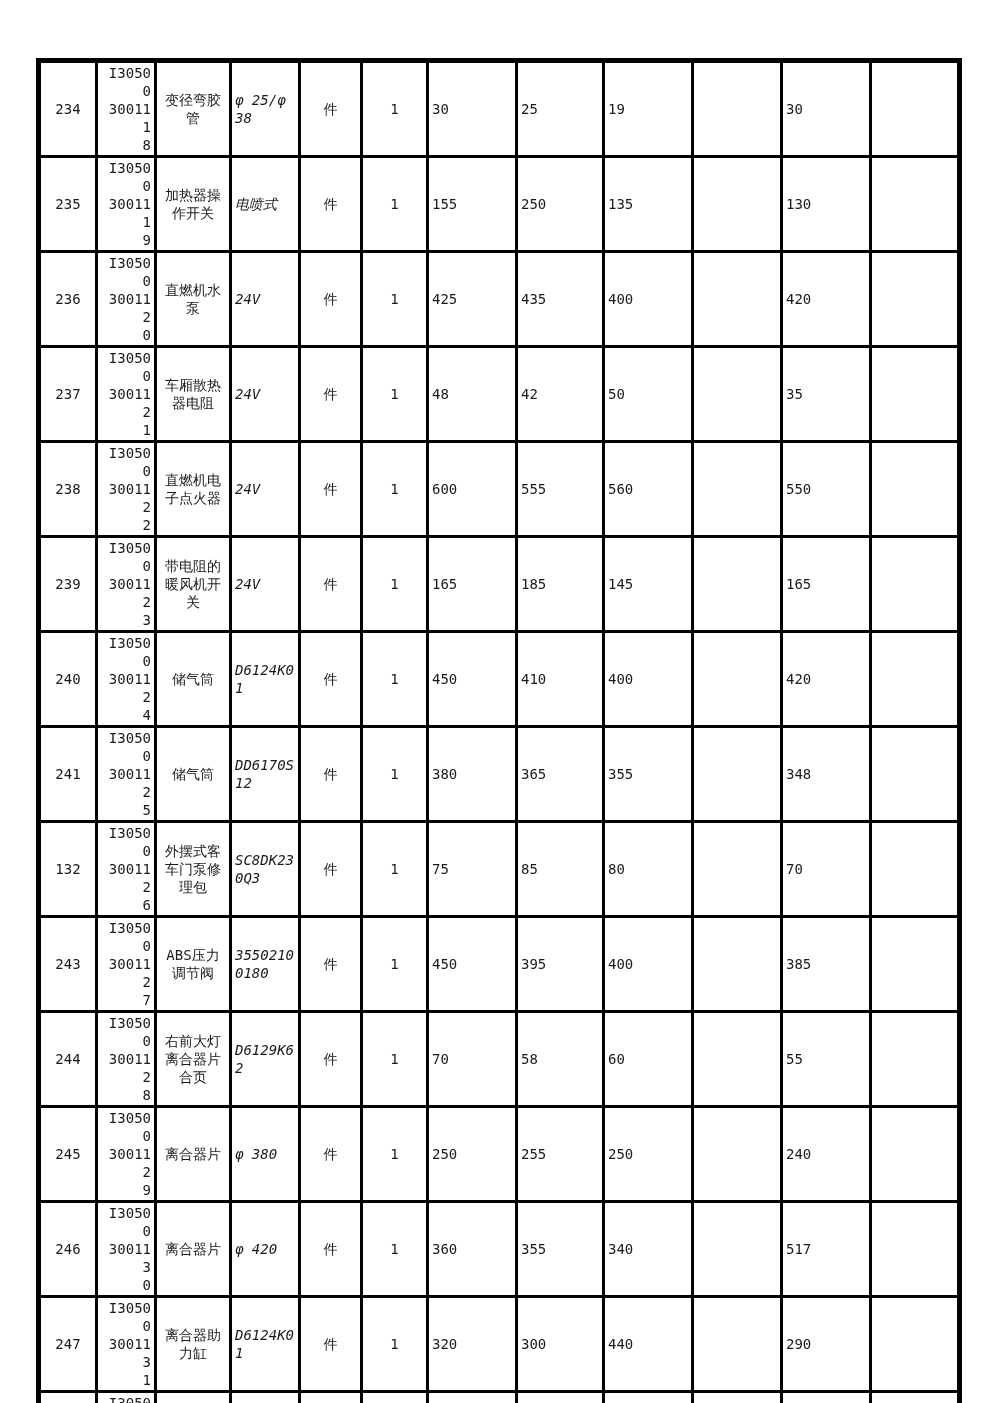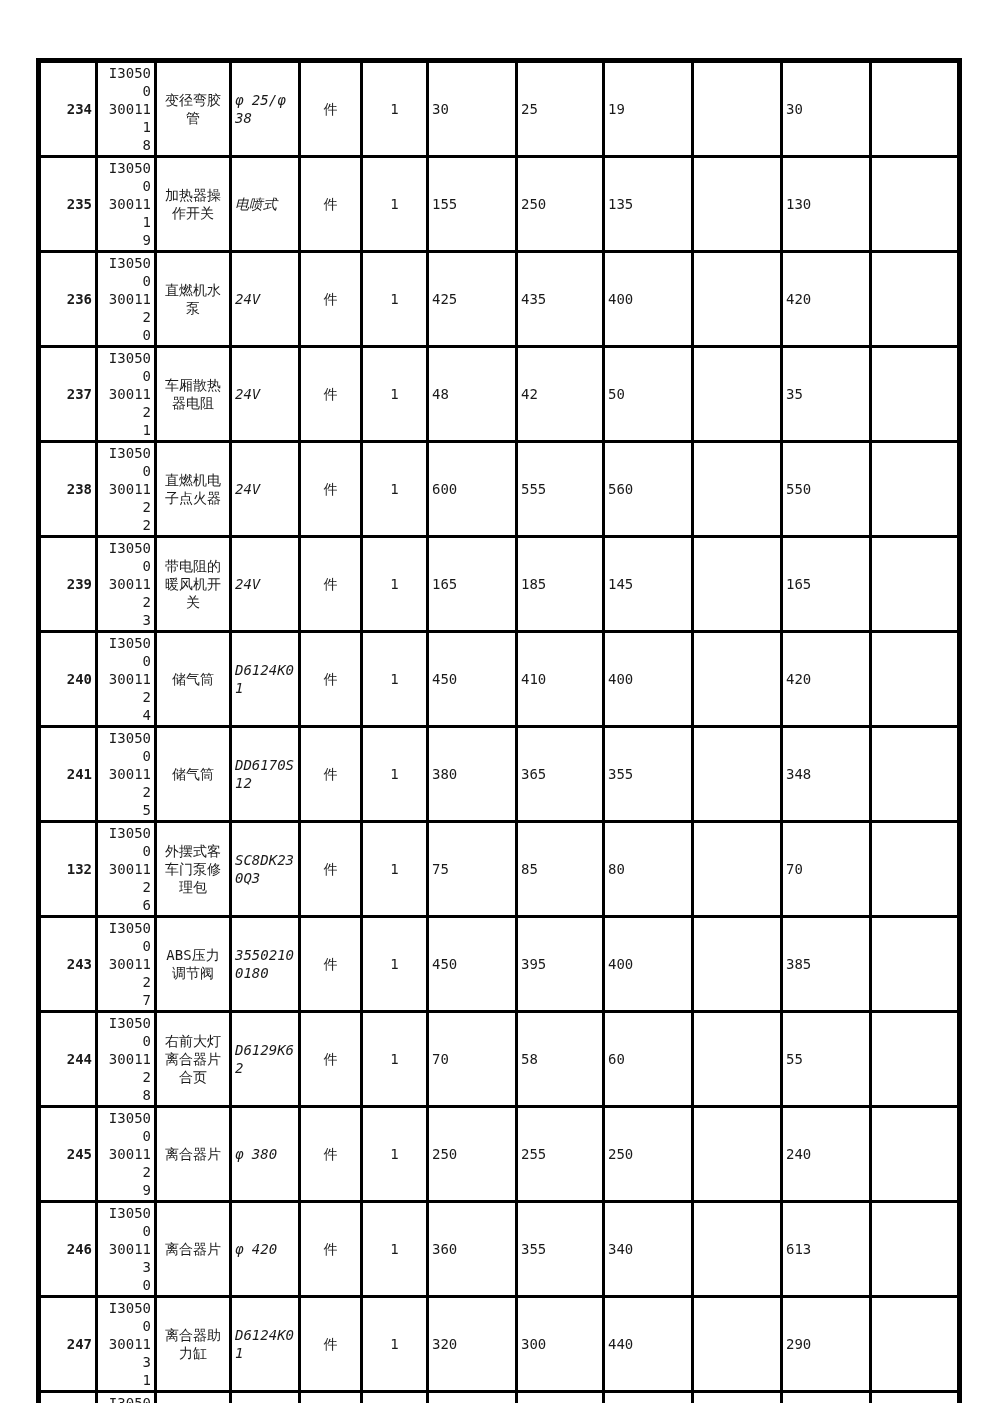--- a/index.html
+++ b/index.html
@@ -29,21 +29,21 @@
     height: 55px;
     padding: 1px 3px;
     font-size: 14px;
     line-height: 18px;
     color: #1a1a1a;
     vertical-align: middle;
     white-space: pre-line;
     overflow: hidden;
     word-break: break-all;
   }
-  td.c-seq   { text-align: right; font-weight: bold; }
+  td.c-seq   { text-align: center; }
   td.c-code  { text-align: right; }
   td.c-name  { text-align: center; }
   td.c-spec  { text-align: left; font-style: italic; }
   td.c-unit  { text-align: center; }
   td.c-qty   { text-align: center; }
   td.c-price { text-align: left; }
   td.c-blank { text-align: center; }
 </style>
 </head>
 <body>
@@ -281,21 +281,21 @@
 300113
 0</td>
           <td class="c-name">离合器片</td>
           <td class="c-spec">φ 420</td>
           <td class="c-unit">件</td>
           <td class="c-qty">1</td>
           <td class="c-price">360</td>
           <td class="c-price">355</td>
           <td class="c-price">340</td>
           <td class="c-blank"></td>
-          <td class="c-price">613</td>
+          <td class="c-price">517</td>
           <td class="c-blank"></td>
         </tr>
         <tr>
           <td class="c-seq">247</td>
           <td class="c-code">I30500
 300113
 1</td>
           <td class="c-name">离合器助
 力缸</td>
           <td class="c-spec">D6124K0

